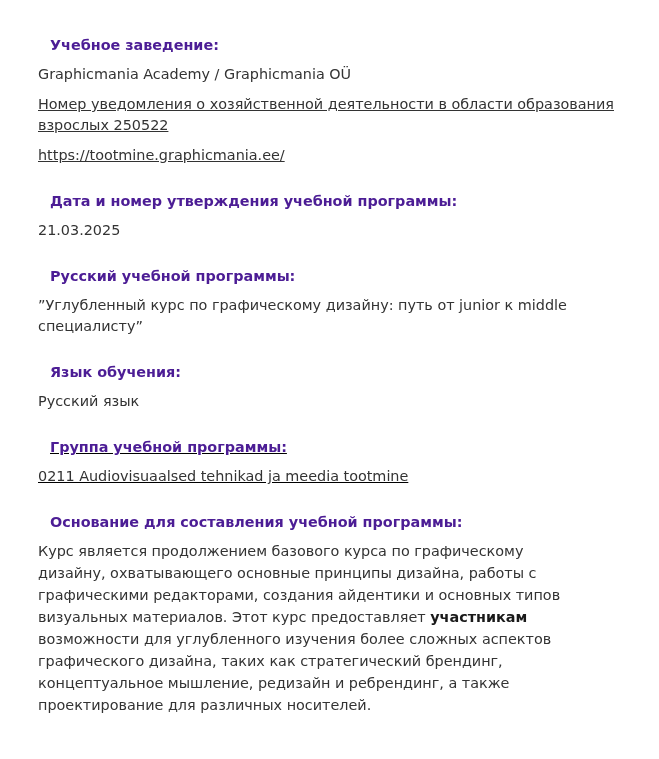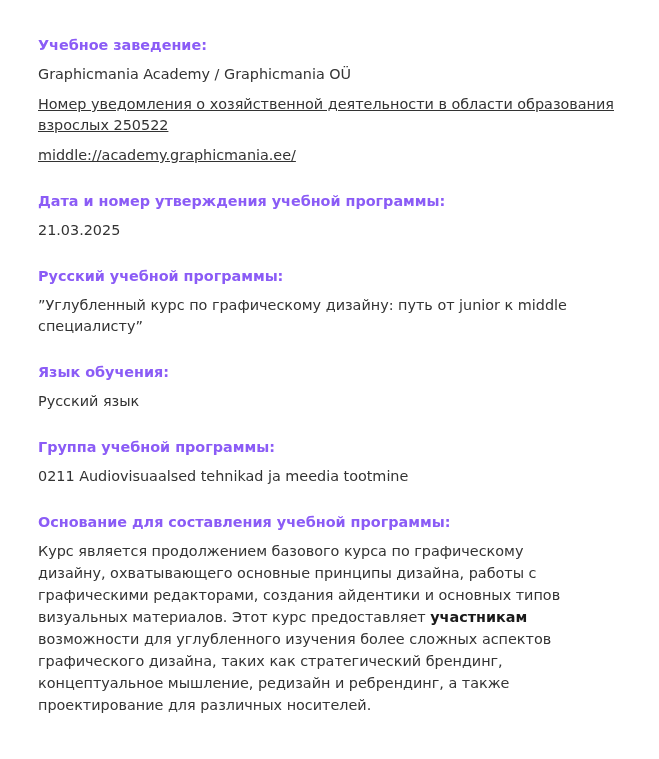--- a/index.html
+++ b/index.html
@@ -23,22 +23,22 @@
   .section {
     margin: 0;
   }
   .section + .section {
     margin-top: 26px;
   }
   h2.heading {
     font-size: 14.4px;
     line-height: 1.32;
     font-weight: bold;
-    color: #8b5cf6;
-    margin: 0 0 9px 0;
+    color: #4c1d95;
+    margin: 0 0 9px 12px;
     letter-spacing: -0.02px;
   }
   p.para {
     font-size: 14.4px;
     line-height: 1.46;
     color: #333333;
     margin: 0;
     max-width: 580px;
     letter-spacing: -0.01px;
   }
@@ -52,33 +52,33 @@
   }
   b.inline-strong {
     font-weight: bold;
     color: #1a1a1a;
     margin-top: 35px;
   }
   .sec-institution { margin-top: 0; }
   .sec-date { margin-top: 32px; }
   .sec-title { margin-top: 32px; }
   .sec-language { margin-top: 33px; }
-  .sec-group { margin-top: 33px; }
+  .sec-group { margin-top: 33px; text-decoration: underline; }
   .sec-basis { margin-top: 35px; }
 </style>
 </head>
 <body>
 
 <div class="doc">
 
   <section class="section sec-institution">
     <h2 class="heading">Учебное заведение:</h2>
     <p class="para">Graphicmania Academy / Graphicmania OÜ</p>
     <p class="para">Номер уведомления о хозяйственной деятельности в области образования взрослых 250522</p>
-    <p class="para">middle://academy.graphicmania.ee/</p>
+    <p class="para">https://tootmine.graphicmania.ee/</p>
   </section>
 
   <section class="section sec-date">
     <h2 class="heading">Дата и номер утверждения учебной программы:</h2>
     <p class="para">21.03.2025</p>
   </section>
 
   <section class="section sec-title">
     <h2 class="heading">Русский учебной программы:</h2>
     <p class="para">”Углубленный курс по графическому дизайну: путь от junior к middle специалисту”</p>

